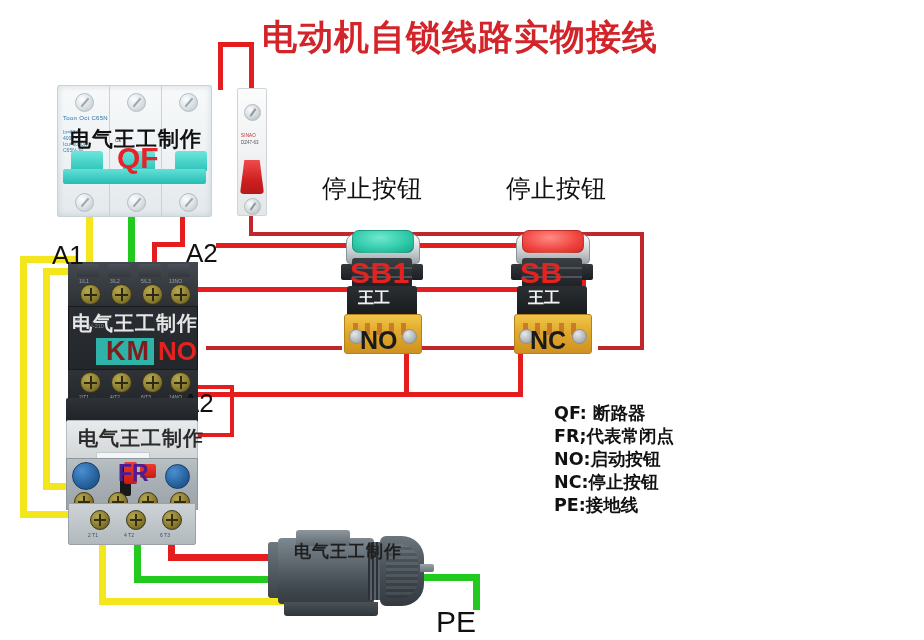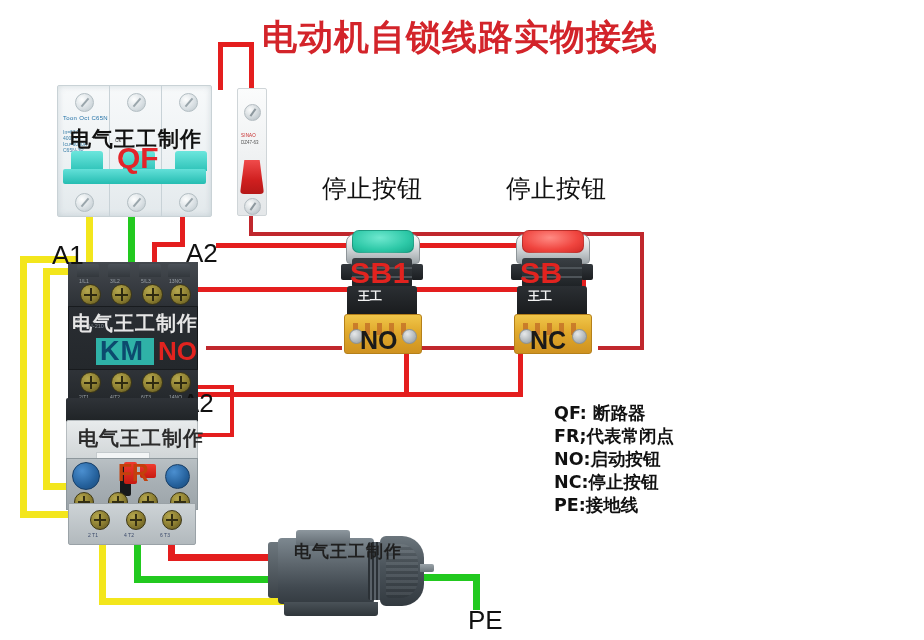--- a/index.html
+++ b/index.html
@@ -196,22 +196,22 @@
   #km .tscrew::after  { top:50%; left:3px; right:3px; height:2px; margin-top:-1px; }
   #km .tcap {
     position:absolute; width:22px; height:13px;
     background: linear-gradient(180deg,#4b5158,#33383d);
     border-radius: 2px 2px 0 0;
   }
   #km .tnum {
     position: absolute; font-size: 5px; color: #9aa1a7;
   }
   #km .km-text {
-    position: absolute; left: 32px; top: 74px;
-    font-size: 27px; font-weight: 700; color: #0c4a6e;
+    position: absolute; left: 38px; top: 74px;
+    font-size: 27px; font-weight: 700; color: #7f1d1d;
     font-family: "Liberation Sans", sans-serif;
     letter-spacing: 1px;
   }
   #km .km-hl {
     position: absolute; left: 28px; top: 76px;
     width: 58px; height: 27px; background: #2fb9ae; opacity: .95;
   }
   #km .no-text {
     position: absolute; left: 90px; top: 74px;
     font-size: 26px; font-weight: 700; color: #e2231f;
@@ -279,21 +279,21 @@
     border: 1px solid #3c3614;
   }
   #fr .fscrew::before, #fr .fscrew::after {
     content:""; position:absolute; background:#332e12;
   }
   #fr .fscrew::before { left:50%; top:3px; bottom:3px; width:2px; margin-left:-1px; }
   #fr .fscrew::after  { top:50%; left:3px; right:3px; height:2px; margin-top:-1px; }
   #fr .tiny { position:absolute; font-size:5px; color:#3b4a6b; }
   #fr .fr-text {
     position: absolute; left: 52px; top: 40px;
-    font-size: 23px; font-weight: 700; color: #c2410c;
+    font-size: 23px; font-weight: 700; color: #4c1d95;
     font-family: "Liberation Sans", sans-serif;
   }
   #fr .topterm {
     position: absolute; left: 0; right: 0; top: -22px; height: 24px;
     background: linear-gradient(180deg,#2f3338,#1f2326);
     border-radius: 2px 2px 0 0;
   }
 
   
   .pb { position: absolute; width: 88px; height: 132px; }
@@ -352,21 +352,21 @@
   .pb .bscrewL { left: 4px; }
   .pb .bscrewR { right: 4px; }
   .pb .sbtext {
     position: absolute; left: 12px; top: 28px;
     font-size: 30px; font-weight: 700; color: #e2231f;
     font-family: "Liberation Sans", sans-serif;
     letter-spacing: .5px;
   }
   .pb .wangtext {
     position: absolute; left: 20px; top: 60px;
-    font-size: 12px; font-weight: 700; color: #f2f2f2;
+    font-size: 16px; font-weight: 700; color: #f2f2f2;
     font-family: "DejaVu Sans", sans-serif;
   }
   .pb .nctext {
     position: absolute; left: 22px; top: 98px;
     font-size: 25px; font-weight: 700; color: #1a1a1a;
     font-family: "Liberation Sans", sans-serif;
   }
 
   
   #motor { position: absolute; left: 268px; top: 528px; width: 165px; height: 96px; }
@@ -604,21 +604,21 @@
     <div class="endbell"></div>
     <div class="frame"></div>
     <div class="jbox"></div>
     <div class="fins"></div>
     <div class="fan"></div>
     <div class="foot"></div>
     <div class="shaft"></div>
   </div>
   <div class="wm" style="left:294px; top:540px; font-size:17px; color:#1f1f1f;">电气王工制作</div>
 
-  <div class="lbl" style="left:468px; top:605px; font-size:26px;">PE</div>
+  <div class="lbl" style="left:436px; top:605px; font-size:30px;">PE</div>
 
   <div class="legend">
     <div class="legend-row">QF: 断路器</div>
     <div class="legend-row">FR;代表常闭点</div>
     <div class="legend-row">NO:启动按钮</div>
     <div class="legend-row">NC:停止按钮</div>
     <div class="legend-row">PE:接地线</div>
   </div>
 
 </div>

